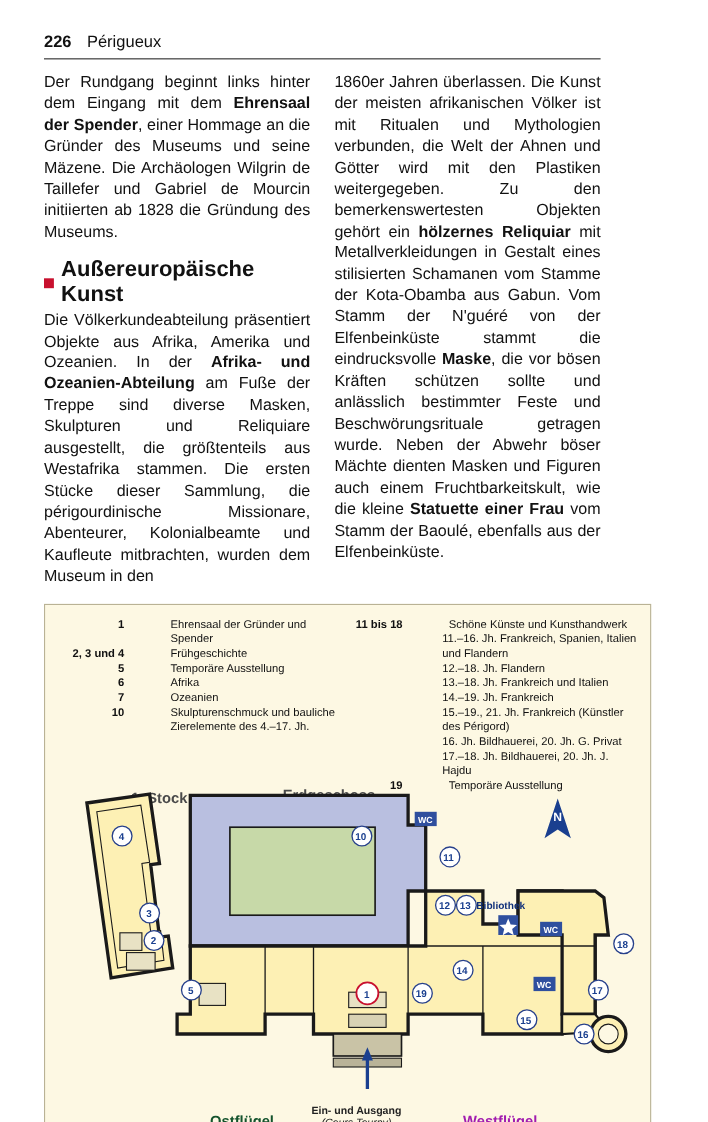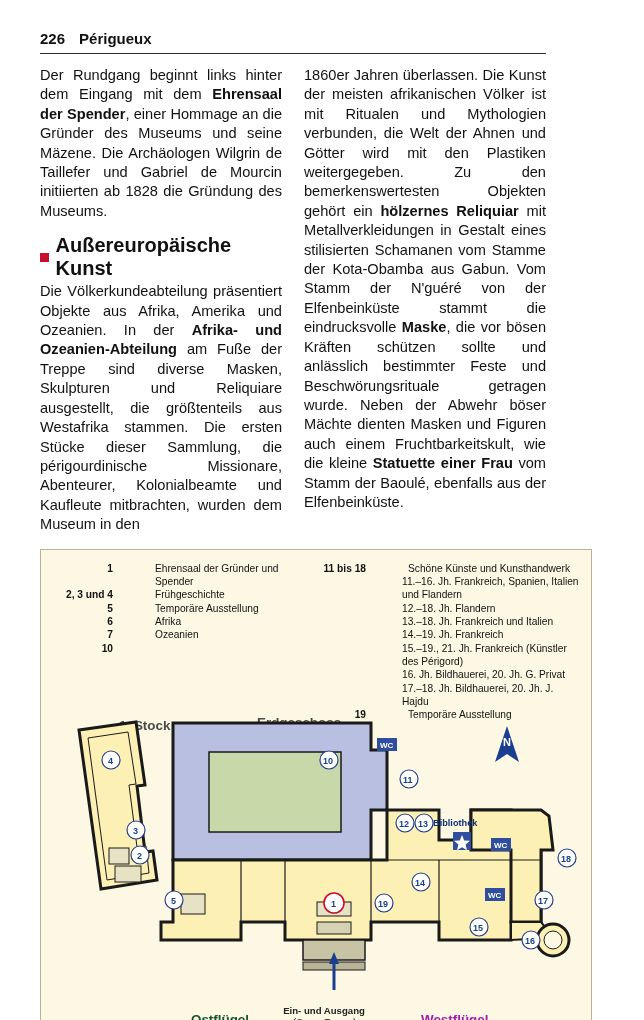--- a/index.html
+++ b/index.html
@@ -17,21 +17,21 @@
     padding:0 40px;
   }
   
   .pg-header{
     display:flex;align-items:baseline;gap:14px;
     padding-top:30px;
     border-bottom:1.5px solid #2a2a2a;
     padding-bottom:6px;
   }
   .pg-num{font-size:15px;font-weight:bold;color:#111;}
-  .pg-title{font-size:15px;font-weight:bold;color:#111;}
+  .pg-title{font-size:15px;font-weight:normal;color:#111;}
 
   
   .cols{
     display:flex;
     gap:22px;
     margin-top:12px;
   }
   .col{width:265px;}
   .col p{
     margin:0 0 0 0;
@@ -171,20 +171,21 @@
         <div class="leg-row">
             <span class="leg-num">6</span>
             <span class="leg-txt">Afrika</span>
           </div>
         <div class="leg-row">
             <span class="leg-num">7</span>
             <span class="leg-txt">Ozeanien</span>
           </div>
         <div class="leg-row">
             <span class="leg-num">10</span>
+            <span class="leg-txt">Skulpturenschmuck und bauliche Zierelemente des 4.–17. Jh.</span>
           </div>
       </div>
       <div class="legend-col right">
         <div class="leg-row">
             <span class="leg-num">11 bis 18</span>
             <span class="leg-txt">Schöne Künste und Kunsthandwerk</span>
           </div>
         <div class="leg-row leg-indent">
             <span class="leg-txt">11.–16. Jh. Frankreich, Spanien, Italien und Flandern</span>
           </div>

